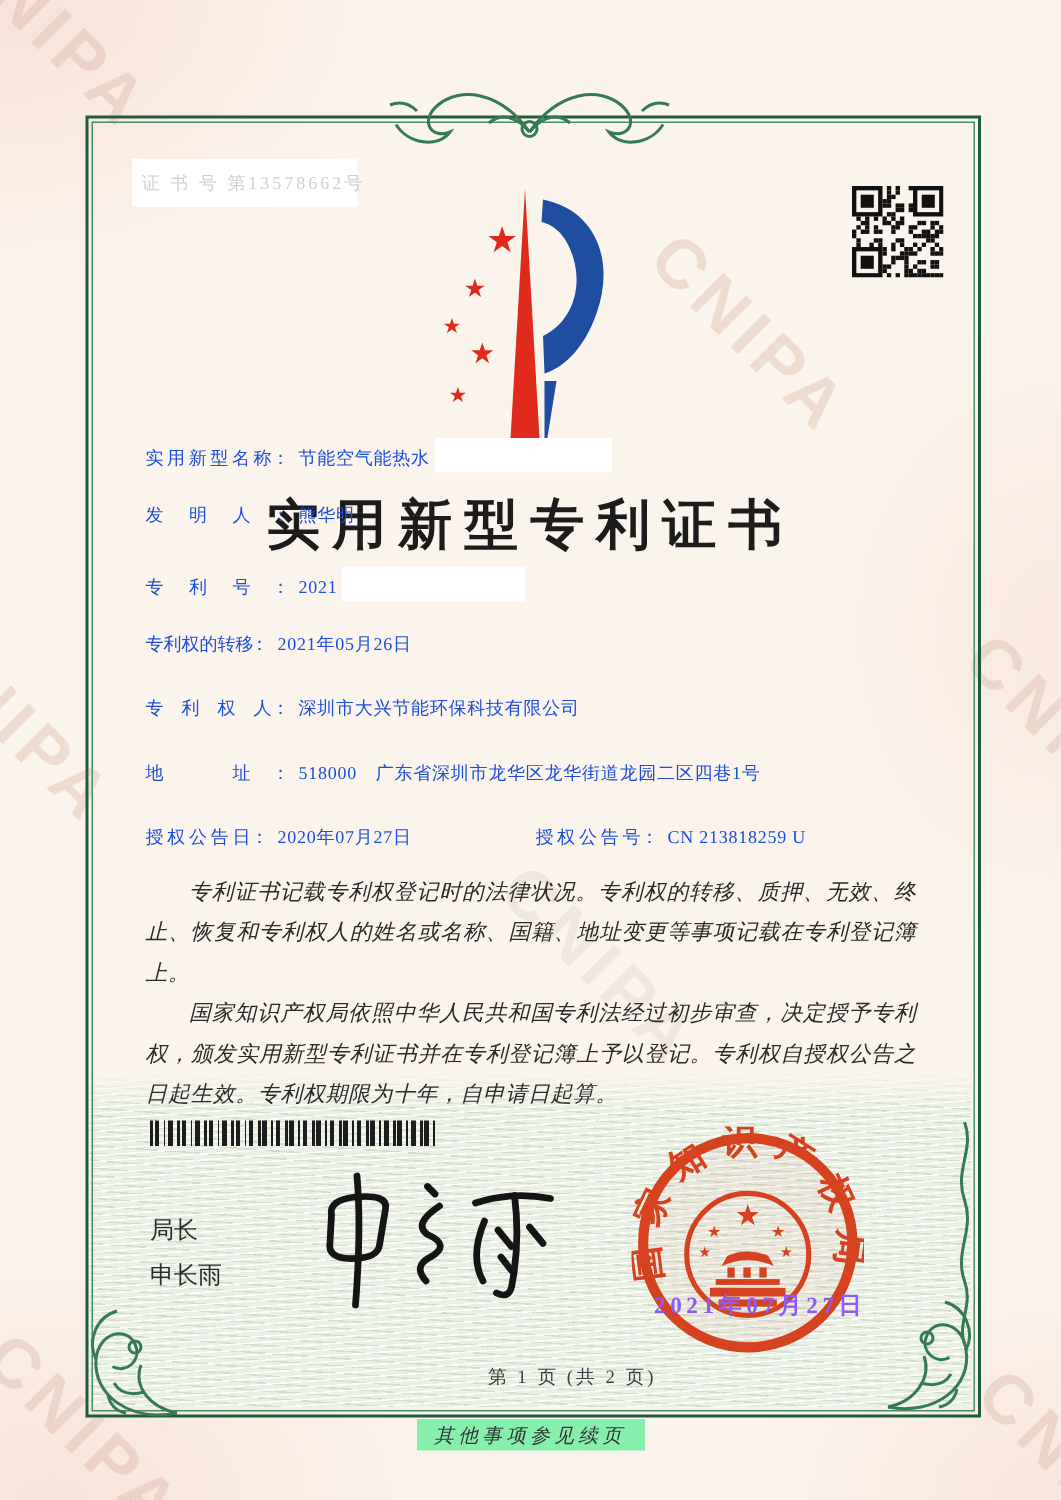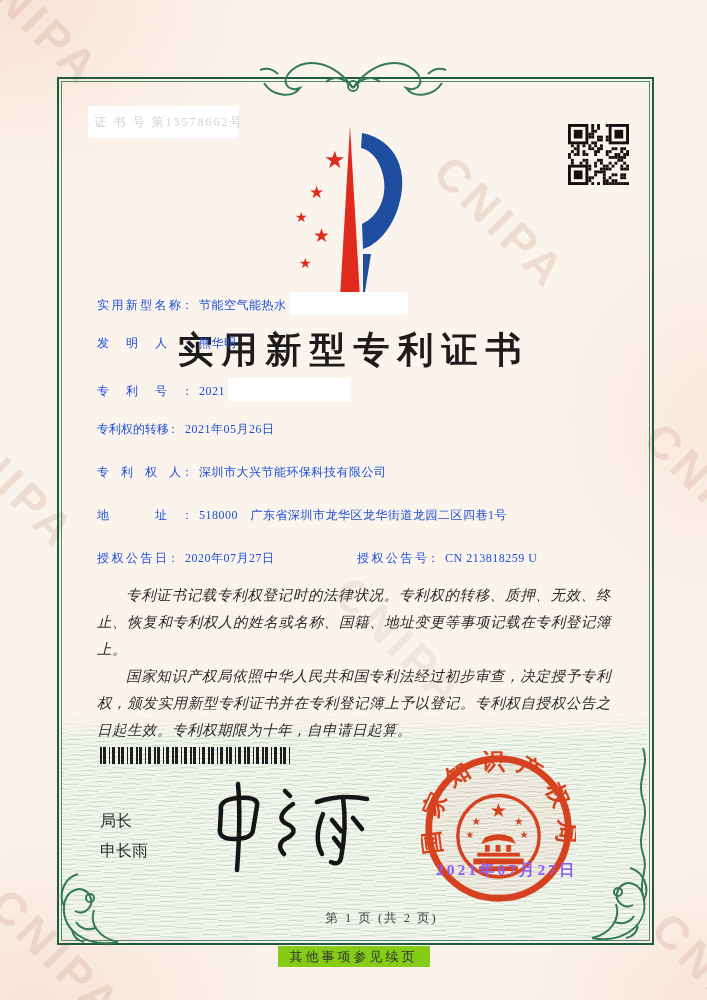--- a/index.html
+++ b/index.html
@@ -53,21 +53,21 @@
         #1d1d1d 12px 15px,transparent 15px 18px);}
   .signer{position:absolute;left:100px;top:806px;font-size:16px;color:#2b2b2b;
       font-family:"Liberation Sans","DejaVu Sans",sans-serif;line-height:30px;}
   .sig{position:absolute;left:205px;top:778px;}
   .seal{position:absolute;left:421px;top:751px;}
   .seal-date{position:absolute;left:436px;top:860px;font-size:15.5px;letter-spacing:3px;
       color:#8b5cf6;font-weight:bold;white-space:nowrap;}
   .pageinfo{position:absolute;left:57px;top:910px;width:593px;text-align:center;
       font-size:12.5px;color:#3d3d3d;letter-spacing:2px;padding-left:28px;}
   .contnote{position:absolute;left:0;top:948px;width:707px;text-align:center;font-size:13px;color:#333;}
-  .contnote span{background:#84cc16;padding:3px 12px;letter-spacing:3px;}
+  .contnote span{background:#86efac;padding:3px 12px;letter-spacing:3px;font-style:italic;}
   .orn{position:absolute;pointer-events:none;}
   svg text.star{font-family:"DejaVu Sans",sans-serif;}
 </style>
 </head>
 <body>
 
 <div class="wm" style="left:-48px;top:-8px;">CNIPA</div>
 <div class="wm" style="left:418px;top:195px;">CNIPA</div>
 <div class="wm" style="left:-72px;top:455px;">CNIPA</div>
 <div class="wm" style="left:628px;top:462px;">CNIPA</div>

